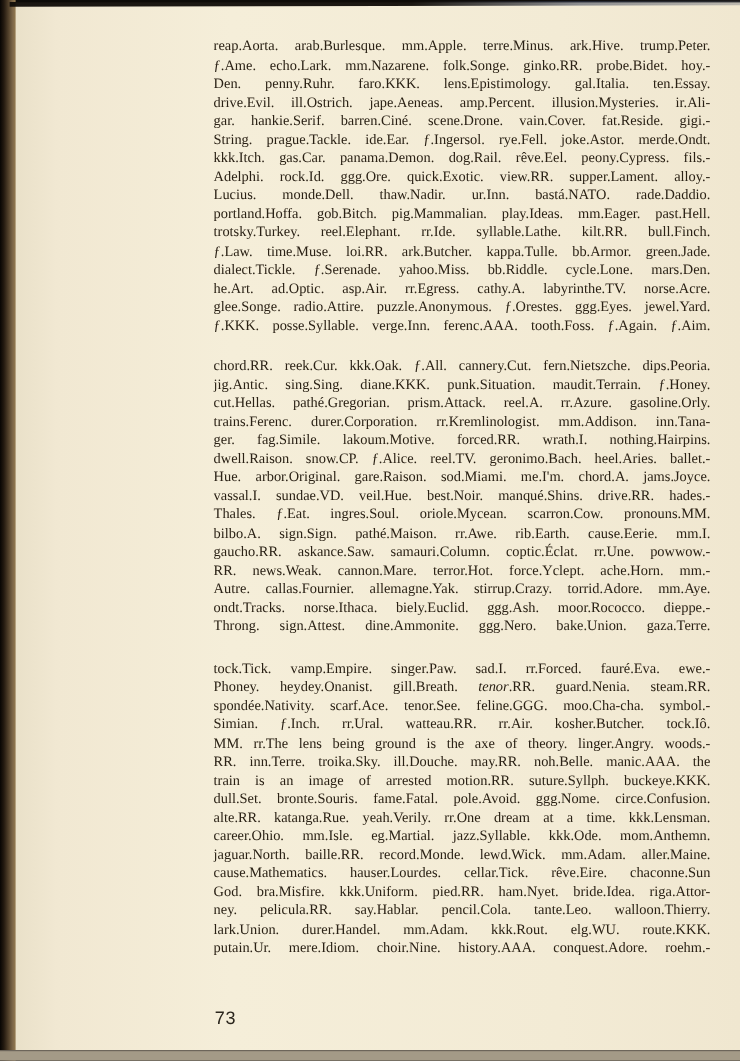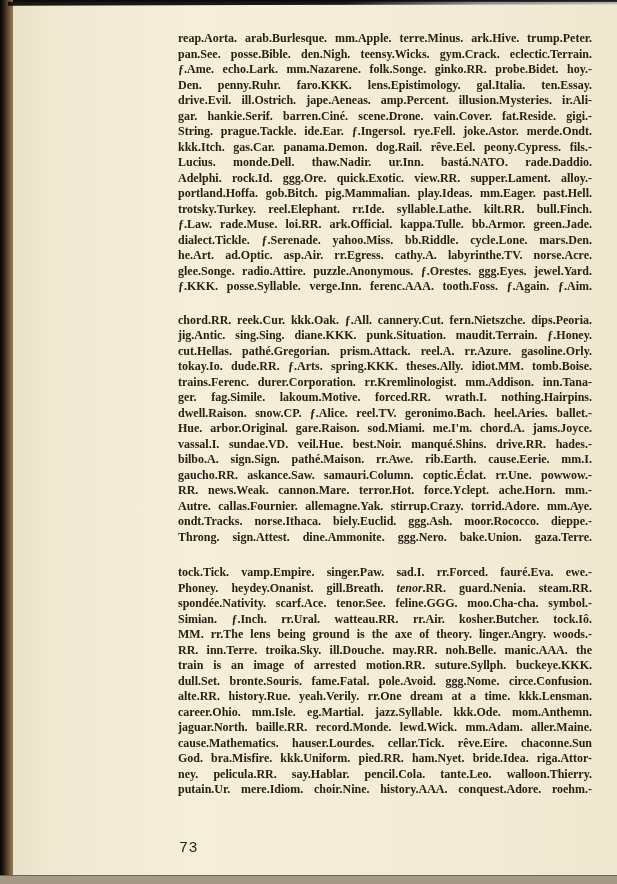--- a/index.html
+++ b/index.html
@@ -34,90 +34,89 @@
     font-size:12px; line-height:15.5px;
     color:#2a2115;
     letter-spacing:0px;
   }
   .para { margin:0 0 18px 0; }
   .para:last-child { margin-bottom:0;margin-top:20px; }
   .line {
     height:15.5px; overflow:hidden;
     text-align:justify;
     text-align-last:justify;
-    font-weight:bold;
     -moz-text-align-last:justify;
   }
   .line em { font-style:italic; }
   .folio {
     position:absolute; left:179px; top:840px;
-    font-family:Liberation Mono, monospace;
+    font-family:Liberation Sans, sans-serif;
     font-size:15px; color:#2b261d;
     letter-spacing:0.5px;
   }
 </style>
 </head>
 <body>
 
 <div class="screen">
   <div class="paper"></div>
   <div class="edge-left"></div>
   <div class="edge-top"></div>
   <div class="edge-bottom"></div>
 
   <div class="textblock">
     <div class="para">
         <div class="line">reap.Aorta. arab.Burlesque. mm.Apple. terre.Minus. ark.Hive. trump.Peter.</div>
-        <div class="line">pan.See. posse.Bible. den.Nigh. teensy.Wicks. gym.Crack. eclectic.Terrain.</div>
         <div class="line">ƒ.Ame. echo.Lark. mm.Nazarene. folk.Songe. ginko.RR. probe.Bidet. hoy.-</div>
         <div class="line">Den. penny.Ruhr. faro.KKK. lens.Epistimology. gal.Italia. ten.Essay.</div>
         <div class="line">drive.Evil. ill.Ostrich. jape.Aeneas. amp.Percent. illusion.Mysteries. ir.Ali-</div>
         <div class="line">gar. hankie.Serif. barren.Ciné. scene.Drone. vain.Cover. fat.Reside. gigi.-</div>
         <div class="line">String. prague.Tackle. ide.Ear. ƒ.Ingersol. rye.Fell. joke.Astor. merde.Ondt.</div>
         <div class="line">kkk.Itch. gas.Car. panama.Demon. dog.Rail. rêve.Eel. peony.Cypress. fils.-</div>
+        <div class="line">Adelphi. rock.Id. ggg.Ore. quick.Exotic. view.RR. supper.Lament. alloy.-</div>
         <div class="line">Lucius. monde.Dell. thaw.Nadir. ur.Inn. bastá.NATO. rade.Daddio.</div>
-        <div class="line">Adelphi. rock.Id. ggg.Ore. quick.Exotic. view.RR. supper.Lament. alloy.-</div>
         <div class="line">portland.Hoffa. gob.Bitch. pig.Mammalian. play.Ideas. mm.Eager. past.Hell.</div>
         <div class="line">trotsky.Turkey. reel.Elephant. rr.Ide. syllable.Lathe. kilt.RR. bull.Finch.</div>
-        <div class="line">ƒ.Law. rade.Muse. loi.RR. ark.Official. kappa.Tulle. bb.Armor. green.Jade.</div>
+        <div class="line">ƒ.Law. time.Muse. loi.RR. ark.Butcher. kappa.Tulle. bb.Armor. green.Jade.</div>
         <div class="line">dialect.Tickle. ƒ.Serenade. yahoo.Miss. bb.Riddle. cycle.Lone. mars.Den.</div>
         <div class="line">he.Art. ad.Optic. asp.Air. rr.Egress. cathy.A. labyrinthe.TV. norse.Acre.</div>
         <div class="line">glee.Songe. radio.Attire. puzzle.Anonymous. ƒ.Orestes. ggg.Eyes. jewel.Yard.</div>
         <div class="line">ƒ.KKK. posse.Syllable. verge.Inn. ferenc.AAA. tooth.Foss. ƒ.Again. ƒ.Aim.</div>
       </div>
     <div class="para">
         <div class="line">chord.RR. reek.Cur. kkk.Oak. ƒ.All. cannery.Cut. fern.Nietszche. dips.Peoria.</div>
         <div class="line">jig.Antic. sing.Sing. diane.KKK. punk.Situation. maudit.Terrain. ƒ.Honey.</div>
         <div class="line">cut.Hellas. pathé.Gregorian. prism.Attack. reel.A. rr.Azure. gasoline.Orly.</div>
-        <div class="line">tokay.Io. dude.RR. ƒ.Arts. spring.KKK. theses.Ally. idiot.MM. tomb.Boise.</div>
         <div class="line">trains.Ferenc. durer.Corporation. rr.Kremlinologist. mm.Addison. inn.Tana-</div>
         <div class="line">ger. fag.Simile. lakoum.Motive. forced.RR. wrath.I. nothing.Hairpins.</div>
         <div class="line">dwell.Raison. snow.CP. ƒ.Alice. reel.TV. geronimo.Bach. heel.Aries. ballet.-</div>
         <div class="line">Hue. arbor.Original. gare.Raison. sod.Miami. me.I'm. chord.A. jams.Joyce.</div>
         <div class="line">vassal.I. sundae.VD. veil.Hue. best.Noir. manqué.Shins. drive.RR. hades.-</div>
+        <div class="line">Thales. ƒ.Eat. ingres.Soul. oriole.Mycean. scarron.Cow. pronouns.MM.</div>
         <div class="line">bilbo.A. sign.Sign. pathé.Maison. rr.Awe. rib.Earth. cause.Eerie. mm.I.</div>
         <div class="line">gaucho.RR. askance.Saw. samauri.Column. coptic.Éclat. rr.Une. powwow.-</div>
         <div class="line">RR. news.Weak. cannon.Mare. terror.Hot. force.Yclept. ache.Horn. mm.-</div>
         <div class="line">Autre. callas.Fournier. allemagne.Yak. stirrup.Crazy. torrid.Adore. mm.Aye.</div>
         <div class="line">ondt.Tracks. norse.Ithaca. biely.Euclid. ggg.Ash. moor.Rococco. dieppe.-</div>
         <div class="line">Throng. sign.Attest. dine.Ammonite. ggg.Nero. bake.Union. gaza.Terre.</div>
       </div>
     <div class="para">
         <div class="line">tock.Tick. vamp.Empire. singer.Paw. sad.I. rr.Forced. fauré.Eva. ewe.-</div>
         <div class="line">Phoney. heydey.Onanist. gill.Breath. <em>tenor</em>.RR. guard.Nenia. steam.RR.</div>
         <div class="line">spondée.Nativity. scarf.Ace. tenor.See. feline.GGG. moo.Cha-cha. symbol.-</div>
         <div class="line">Simian. ƒ.Inch. rr.Ural. watteau.RR. rr.Air. kosher.Butcher. tock.Iô.</div>
         <div class="line">MM. rr.The lens being ground is the axe of theory. linger.Angry. woods.-</div>
         <div class="line">RR. inn.Terre. troika.Sky. ill.Douche. may.RR. noh.Belle. manic.AAA. the</div>
         <div class="line">train is an image of arrested motion.RR. suture.Syllph. buckeye.KKK.</div>
         <div class="line">dull.Set. bronte.Souris. fame.Fatal. pole.Avoid. ggg.Nome. circe.Confusion.</div>
-        <div class="line">alte.RR. history.Rue. yeah.Verily. rr.One dream at a time. kkk.Lensman.</div>
+        <div class="line">alte.RR. katanga.Rue. yeah.Verily. rr.One dream at a time. kkk.Lensman.</div>
         <div class="line">career.Ohio. mm.Isle. eg.Martial. jazz.Syllable. kkk.Ode. mom.Anthemn.</div>
         <div class="line">jaguar.North. baille.RR. record.Monde. lewd.Wick. mm.Adam. aller.Maine.</div>
         <div class="line">cause.Mathematics. hauser.Lourdes. cellar.Tick. rêve.Eire. chaconne.Sun</div>
         <div class="line">God. bra.Misfire. kkk.Uniform. pied.RR. ham.Nyet. bride.Idea. riga.Attor-</div>
         <div class="line">ney. pelicula.RR. say.Hablar. pencil.Cola. tante.Leo. walloon.Thierry.</div>
+        <div class="line">lark.Union. durer.Handel. mm.Adam. kkk.Rout. elg.WU. route.KKK.</div>
         <div class="line">putain.Ur. mere.Idiom. choir.Nine. history.AAA. conquest.Adore. roehm.-</div>
       </div>
   </div>
 
   <div class="folio">73</div>
 </div>
 
 </body></html>

